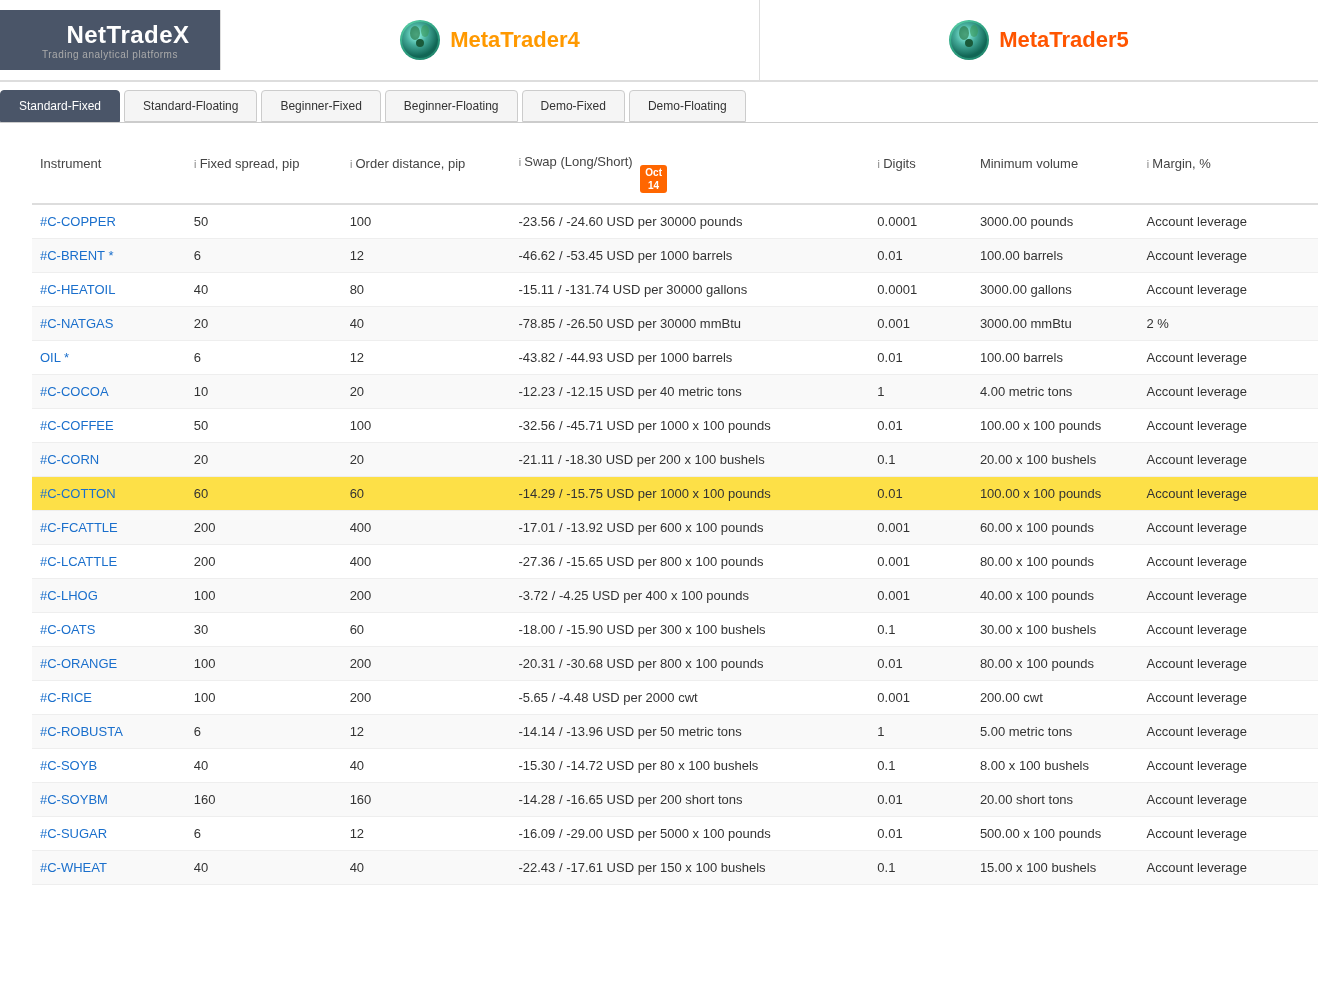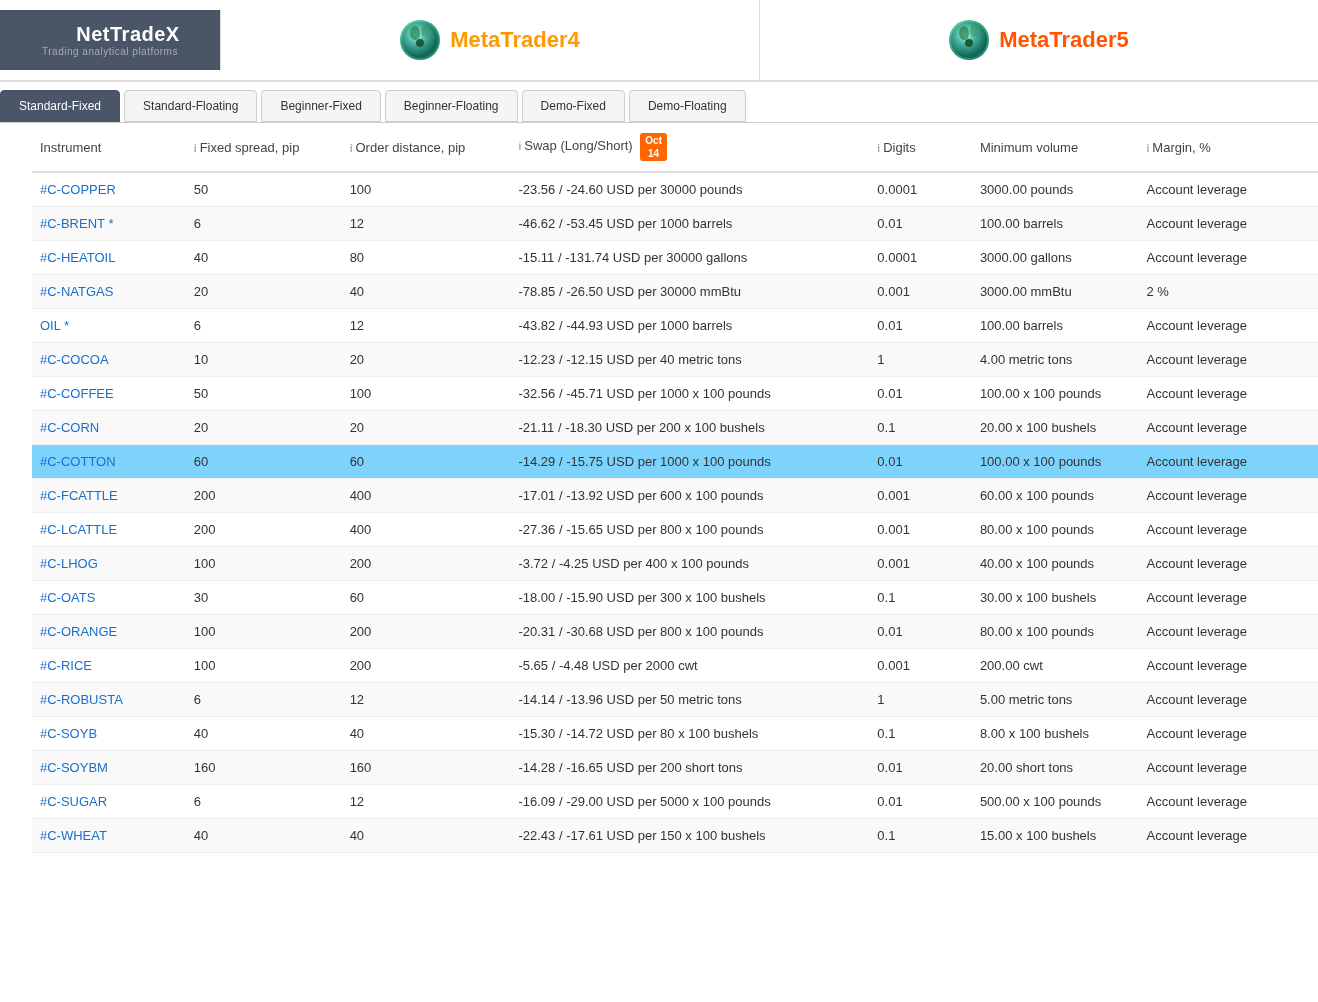--- a/index.html
+++ b/index.html
@@ -1,21 +1,21 @@
 <!DOCTYPE html>
 <html><head>
   <meta charset="utf-8">
   <style>
     * { box-sizing: border-box; margin: 0; padding: 0; }
     body { font-family: Arial, sans-serif; font-size: 13px; background: #fff; color: #333; }
 
     
     .header { display: flex; align-items: center; background: #fff; border-bottom: 2px solid #ddd; }
     .header-logo { background: #4a5568; padding: 10px 20px; display: flex; flex-direction: column; align-items: center; justify-content: center; min-width: 220px; height: 60px; }
-    .header-logo .logo-text { color: #fff; font-size: 20px; font-weight: bold; letter-spacing: 0.5px; margin-left: 36px; }
+    .header-logo .logo-text { color: #fff; font-size: 24px; font-weight: bold; letter-spacing: 0.5px; margin-left: 36px; }
     .header-logo .logo-sub { color: #aaa; font-size: 10px; letter-spacing: 0.5px; }
     .header-mt { display: flex; align-items: center; justify-content: center; flex: 1; padding: 10px; border-left: 1px solid #ddd; }
     .header-mt2 { display: flex; align-items: center; justify-content: center; flex: 1; padding: 20px; border-left: 1px solid #ddd; }
     .mt-icon { width: 40px; height: 40px; background: radial-gradient(circle at 40% 35%, #8fc, #3a8, #165); border-radius: 50%; margin-right: 10px; display: flex; align-items: center; justify-content: center; font-size: 18px; }
     .mt-title { font-size: 22px; font-weight: bold; color: #333; }
     .mt-title span { color: #f90; }
     .mt5-title span { color: #f50; }
 
     
     .tabs { display: flex; align-items: center; padding: 8px 0 0 0; border-bottom: 1px solid #ccc; background: #fff; }
@@ -24,21 +24,21 @@
 
     
     .table-wrapper { overflow-x: auto; padding-left: 32px; }
     table { width: 100%; border-collapse: collapse; }
     thead tr { background: #fff; border-bottom: 2px solid #ddd; }
     thead th { padding: 10px 8px; text-align: left; font-weight: normal; color: #444; font-size: 13px; white-space: nowrap; vertical-align: middle; }
     tbody tr { border-bottom: 1px solid #eee; }
     tbody td { padding: 9px 8px; font-size: 13px; }
     .instrument-link { color: #1a6fcc; text-decoration: none; }
     .info-icon { color: #888; font-size: 11px; margin-right: 3px; cursor: help; }
-    .date-badge { background: #f60; color: #fff; font-size: 10px; font-weight: bold; padding: 1px 5px; border-radius: 3px; display: inline-block; text-align: center; line-height: 1.3; vertical-align: middle; margin-left: 4px; }
+    .date-badge { background: #f60; color: #fff; font-size: 10px; font-weight: bold; padding: 1px 5px; border-radius: 3px; display: inline-block; text-align: center; line-height: 1.3; vertical-align: middle; margin-left: 4px; margin-top: 32px; }
     .col-instrument { width: 120px; }
     .col-spread { width: 120px; }
     .col-order { width: 130px; }
     .col-swap { width: 280px; }
     .col-digits { width: 80px; }
     .col-minvol { width: 130px; }
     .col-margin { width: 140px; }
   </style>
 </head>
 <body>
@@ -205,21 +205,21 @@
           <td class="col-instrument">
     <a href="#" class="instrument-link">#C-CORN</a>
   </td>
           <td class="col-spread">20</td>
           <td class="col-order">20</td>
           <td class="col-swap">-21.11 / -18.30 USD per 200 x 100 bushels</td>
           <td class="col-digits">0.1</td>
           <td class="col-minvol">20.00 x 100 bushels</td>
           <td class="col-margin">Account leverage</td>
         </tr>
-        <tr style="background: #7dd3fc;">
+        <tr style="background: #fde047;">
           <td class="col-instrument">
     <a href="#" class="instrument-link">#C-COTTON</a>
   </td>
           <td class="col-spread">60</td>
           <td class="col-order">60</td>
           <td class="col-swap">-14.29 / -15.75 USD per 1000 x 100 pounds</td>
           <td class="col-digits">0.01</td>
           <td class="col-minvol">100.00 x 100 pounds</td>
           <td class="col-margin">Account leverage</td>
         </tr>

